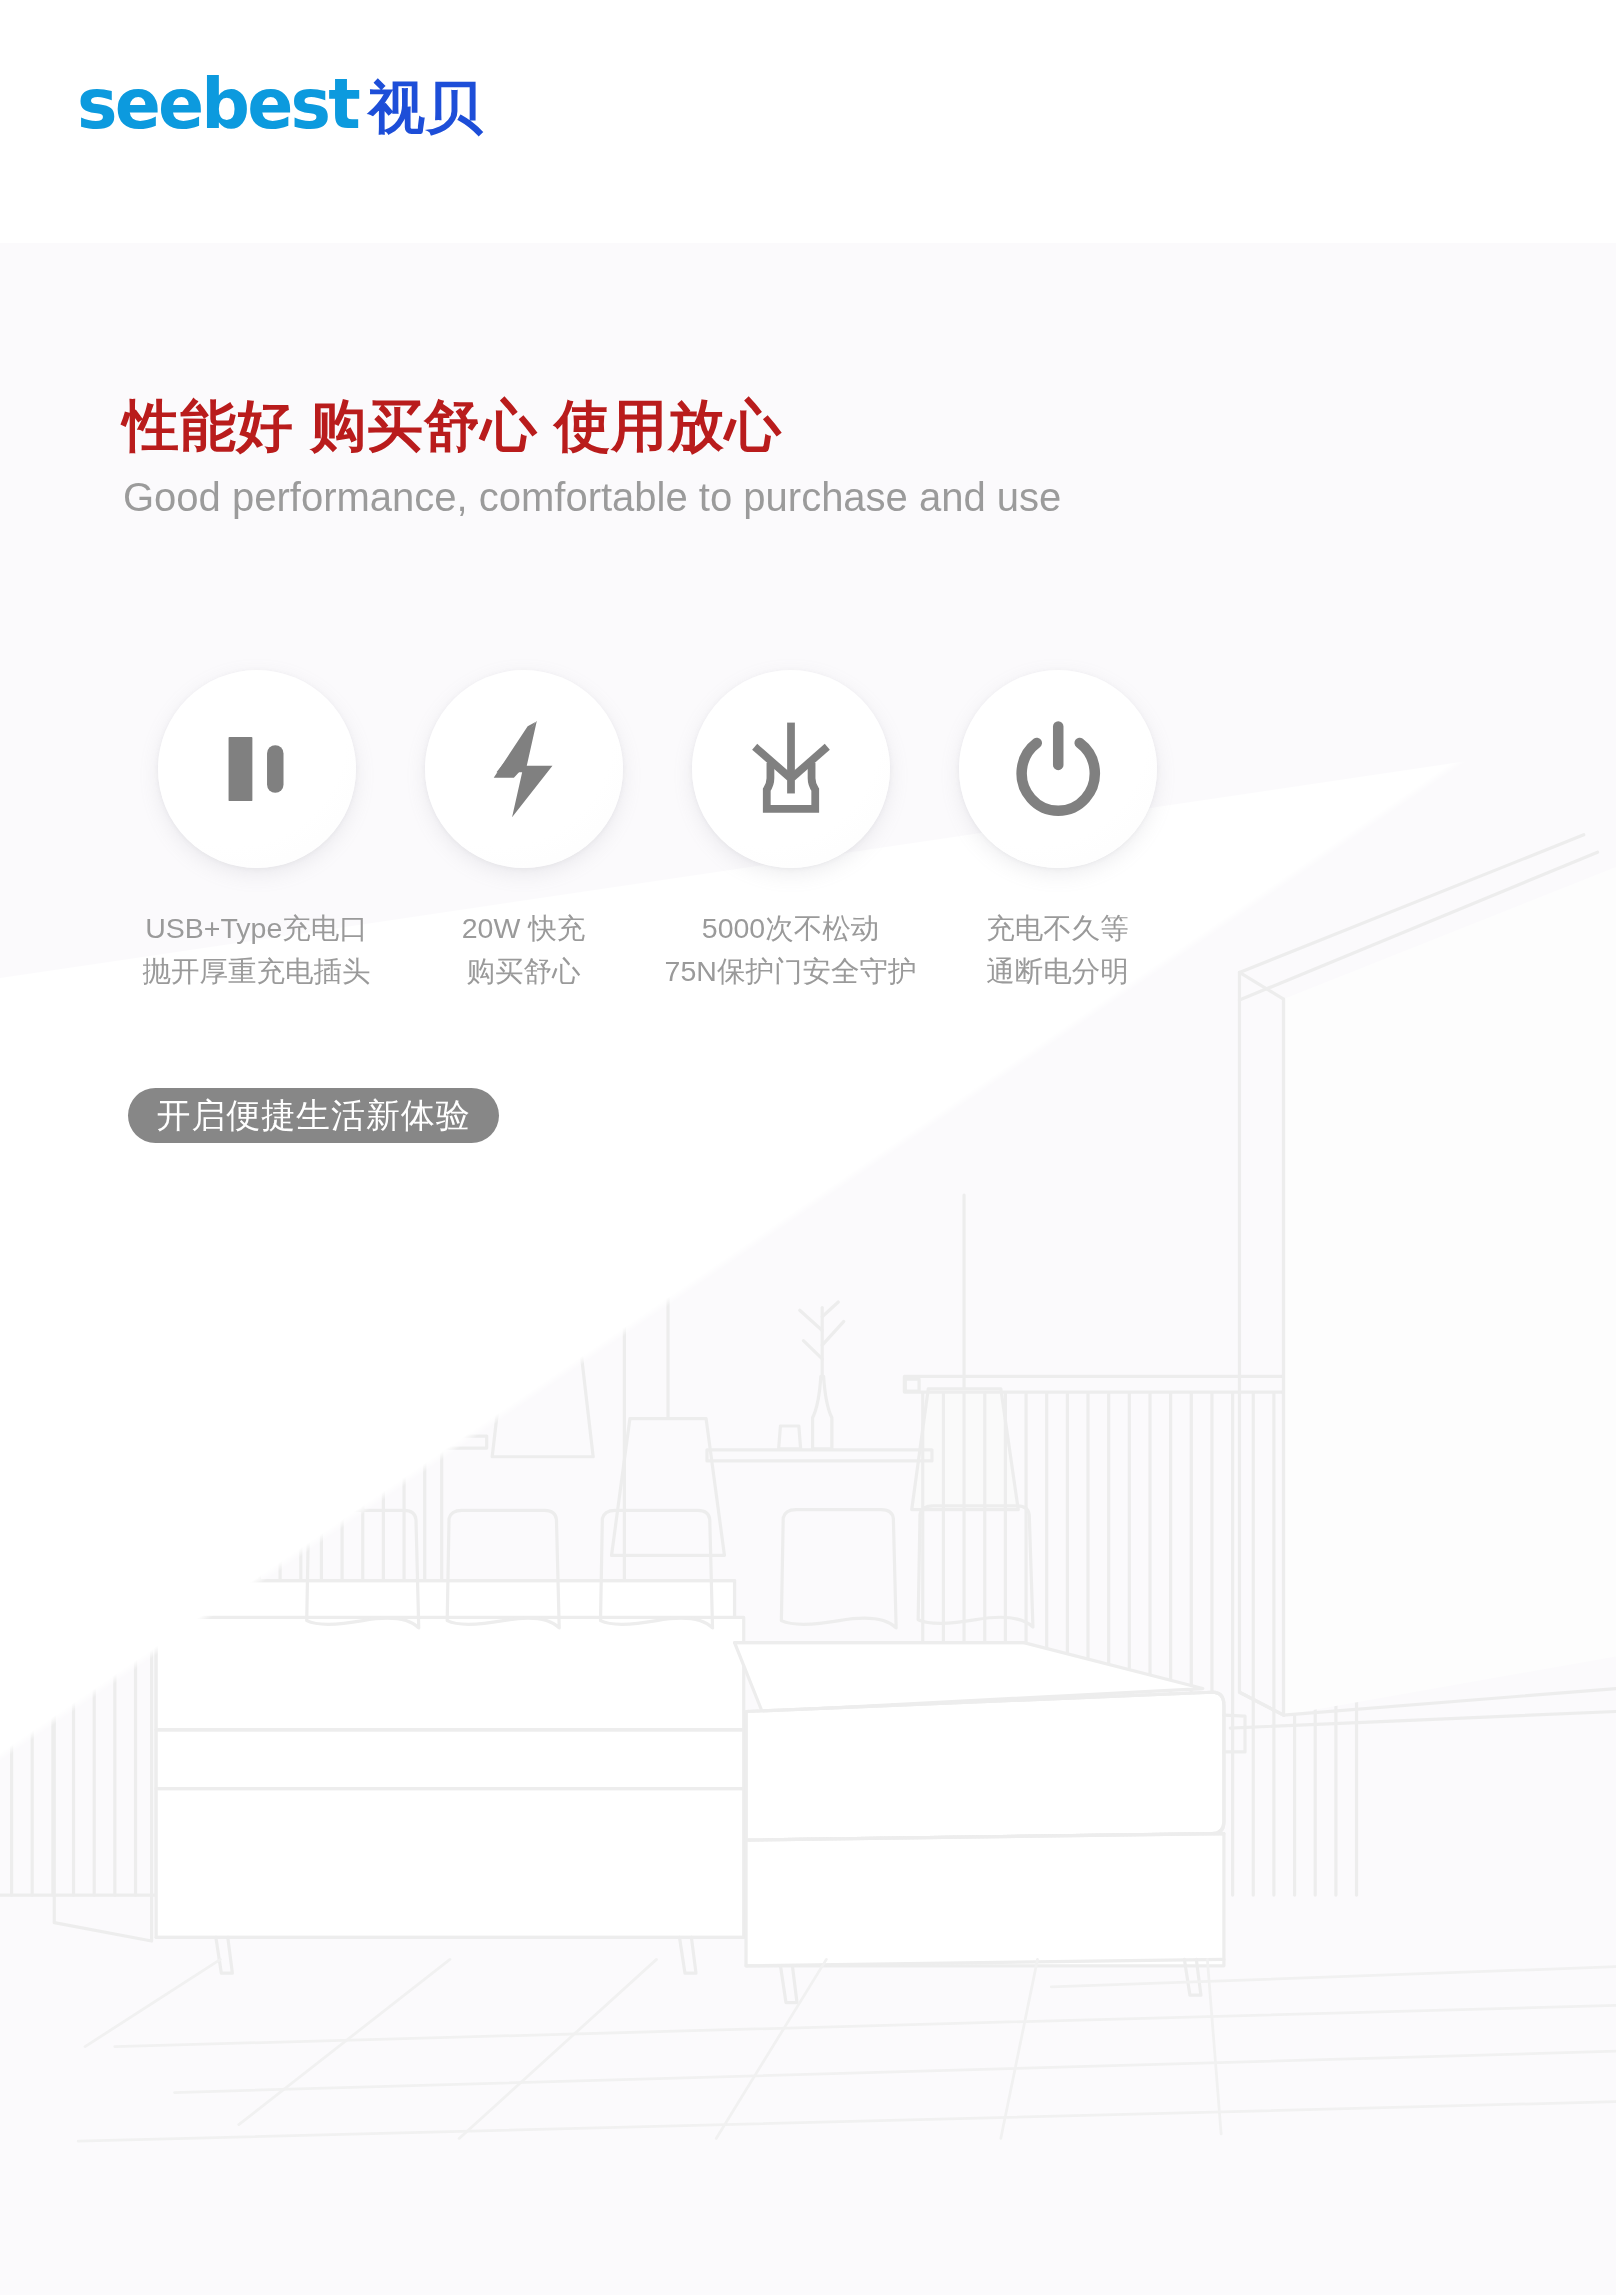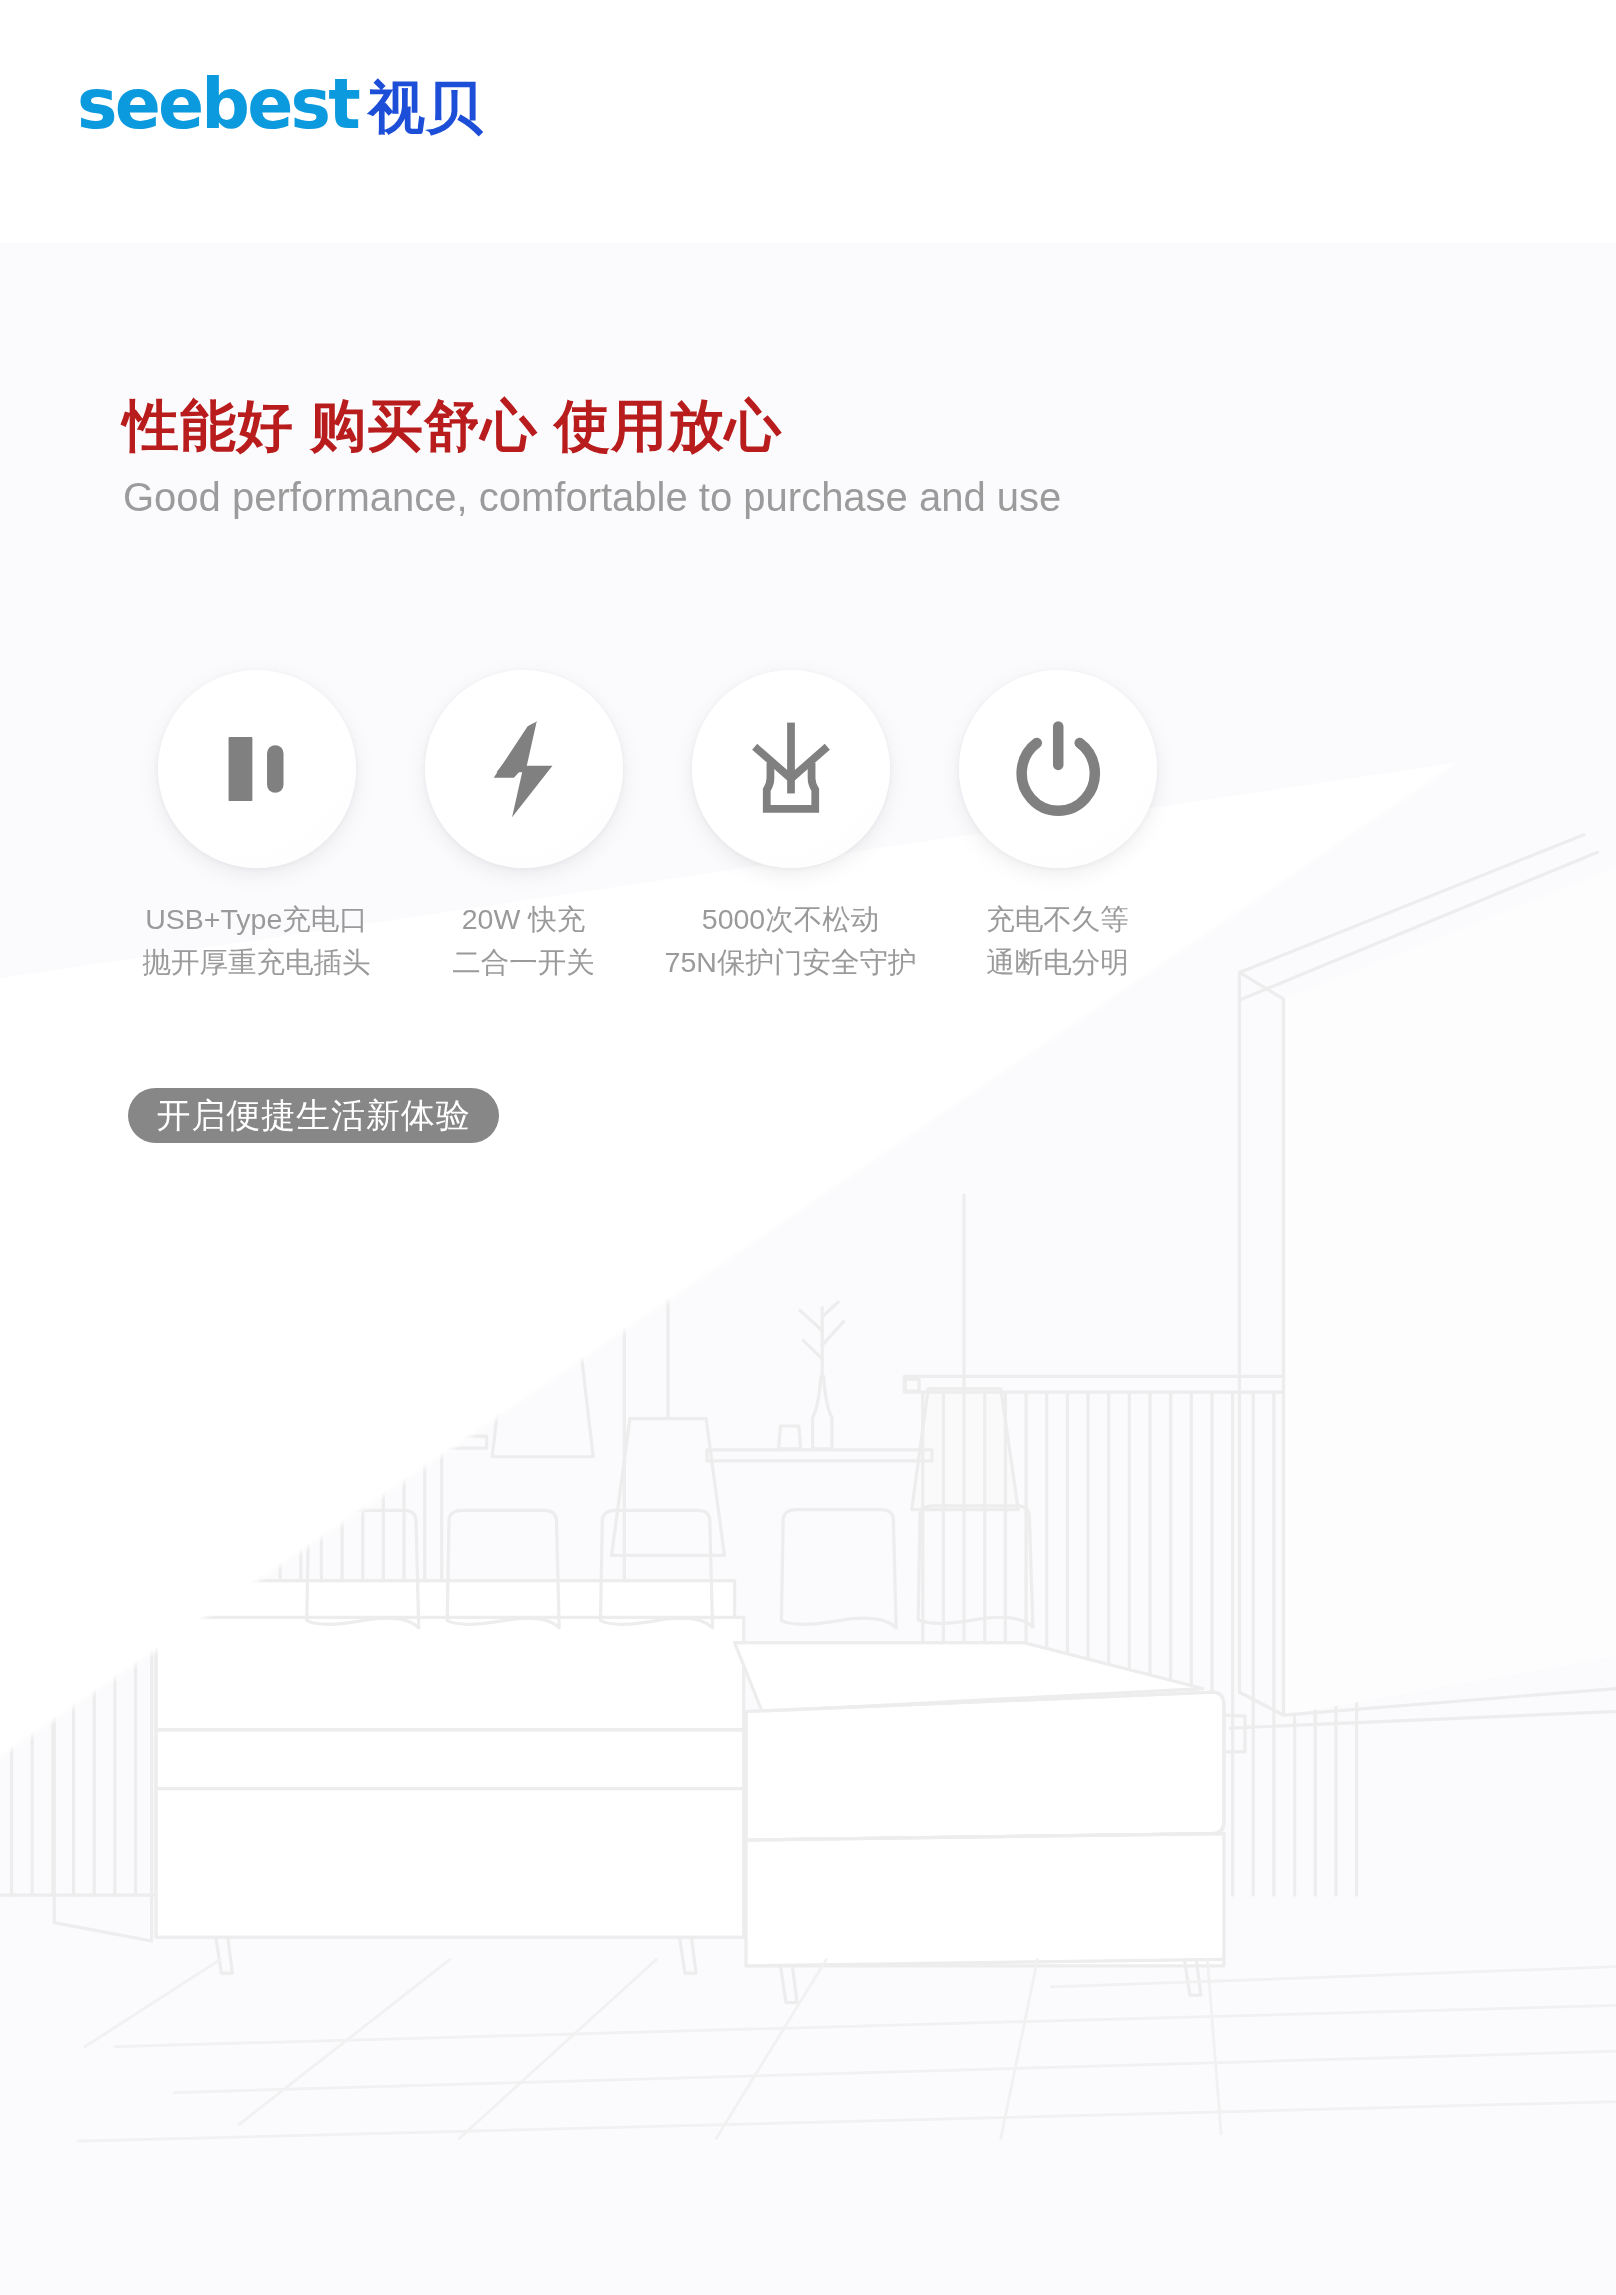--- a/index.html
+++ b/index.html
@@ -130,21 +130,21 @@
     background: radial-gradient(circle at 38% 32%, #ffffff 0%, #ffffff 62%, #fcfcfc 100%);
     box-shadow: 0 6.4px 19px rgba(150,150,160,0.16),
                 0 0.9px 4.6px rgba(150,150,160,0.10);
     display: flex;
     align-items: center;
     justify-content: center;
     flex-shrink: 0;
   }
   .feature-circle svg { display: block; }
   .feature-caption {
-    margin-top: 30px;
+    margin-top: 39px;
     text-align: center;
     color: #9a9a9a;
     font-size: 28.5px;
     line-height: 1.52;
     white-space: nowrap;
   }
   .feature-caption span { display: block; }
 
   
   .badge {
@@ -362,21 +362,21 @@
 
       <div class="feature">
         <div class="feature-circle">
           <svg width="92" height="101" viewBox="0 0 200 220">
             <path d="M126 6 L58 104 L100 104 L78 128 L34 128 L108 16 Z" fill="#808080"></path>
             <path d="M128 4 L40 116 L96 116 L74 214 L162 102 L106 102 Z" fill="#808080"></path>
           </svg>
         </div>
         <div class="feature-caption">
           <span>20W 快充</span>
-          <span>二合一开关</span>
+          <span>购买舒心</span>
         </div>
       </div>
 
       <div class="feature">
         <div class="feature-circle">
           <svg width="96" height="96" viewBox="0 0 210 210" fill="none" stroke="#808080" stroke-width="17" stroke-linecap="square">
             <line x1="105" y1="12" x2="105" y2="150"></line>
             <line x1="32" y1="62" x2="96" y2="118"></line>
             <line x1="178" y1="62" x2="114" y2="118"></line>
             <path d="M60 92 L60 125 Q60 138 52 150 L52 192 L158 192 L158 150 Q150 138 150 125 L150 92" stroke-linecap="butt"></path>

